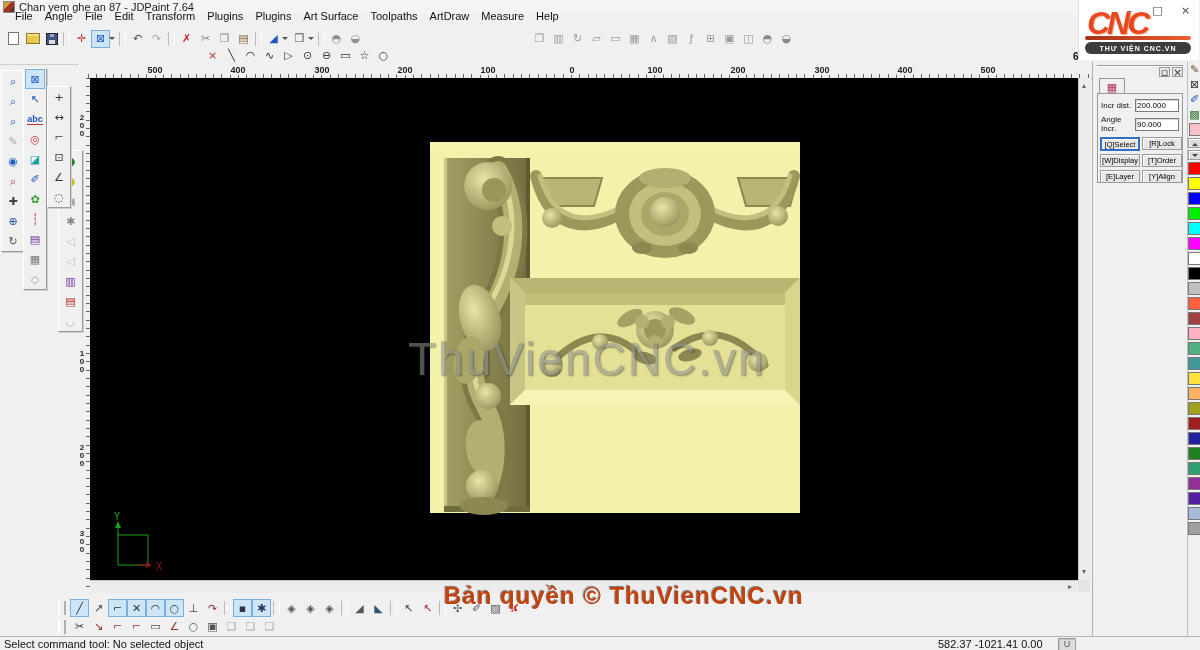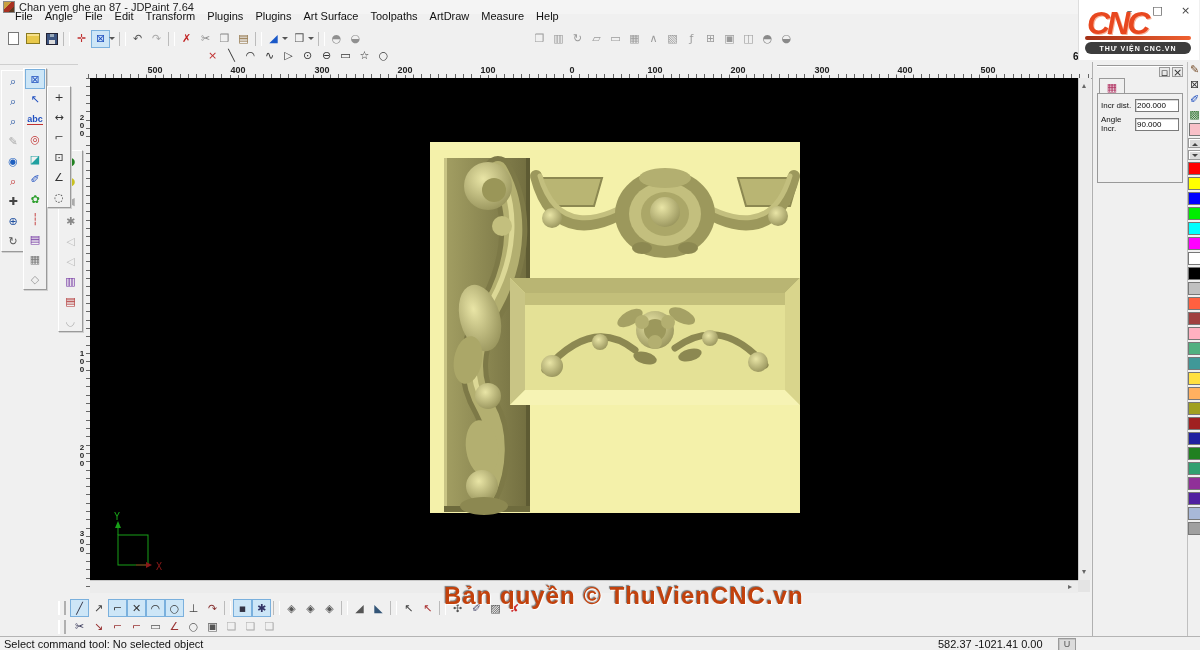--- a/index.html
+++ b/index.html
@@ -483,20 +483,21 @@
       <circle cx="565" cy="264" r="7" fill="#b3af70"></circle>
 
       <rect x="28" y="457" width="30" height="30" fill="none" stroke="#18a018"></rect>
       <line x1="28" y1="457" x2="28" y2="445" stroke="#18a018"></line>
       <polygon points="28,443 25,450 31,450" fill="#18a018"></polygon>
       <text x="24" y="442" fill="#18a018" font-size="10" font-family="DejaVu Sans Mono, monospace">Y</text>
       <line x1="46" y1="487" x2="60" y2="487" stroke="#8a1818"></line>
       <polygon points="62,487 56,484 56,490" fill="#8a1818"></polygon>
       <text x="66" y="492" fill="#8a1818" font-size="10" font-family="DejaVu Sans Mono, monospace">X</text>
     </svg>
+    <div class="abs wm-canvas">ThuVienCNC.vn</div>
   </div>
   <div class="abs vscroll">
     <span class="sarrow" style="left:3px;top:4px;">▴</span>
     <span class="sarrow" style="left:3px;top:490px;">▾</span>
   </div>
   <div class="abs hscroll">
     <span class="sarrow" style="left:978px;top:2px;">▸</span>
   </div>
   <div class="abs scorner"></div>
 </div>
@@ -534,20 +535,28 @@
     </div>
   <div class="abs dlgbox">
     <div class="frow">
       <span class="flabel">Incr dist.</span>
       <input class="finput" value="200.000" style="">
     </div>
     <div class="frow">
       <span class="flabel">Angle Incr.</span>
       <input class="finput" value="90.000" style="">
     </div>
+    <div class="btngrid">
+        <button class="dlgbtn focus">[Q]Select</button>
+        <button class="dlgbtn">[R]Lock</button>
+        <button class="dlgbtn">[W]Display</button>
+        <button class="dlgbtn">[T]Order</button>
+        <button class="dlgbtn">[E]Layer</button>
+        <button class="dlgbtn">[Y]Align</button>
+      </div>
   </div>
 </div>
 
 <div class="abs right-strip">
   <div style="display:flex;flex-direction:column;align-items:center;">
       <span class="tbtn">
         <span class="glyph" style="color: rgb(122, 82, 48);">✎</span>
       </span>
       <span class="tbtn">
         <span class="glyph" style="color: rgb(51, 51, 51);">⊠</span>

